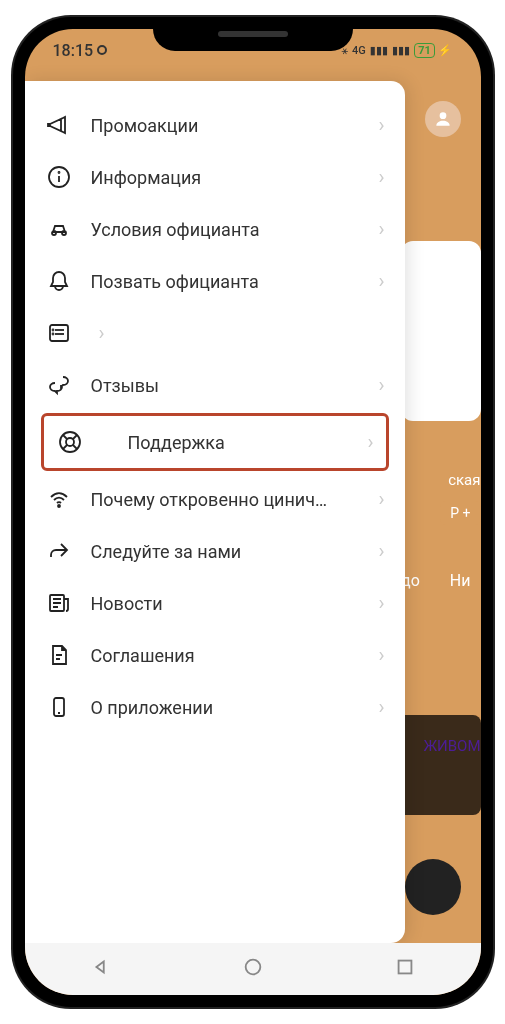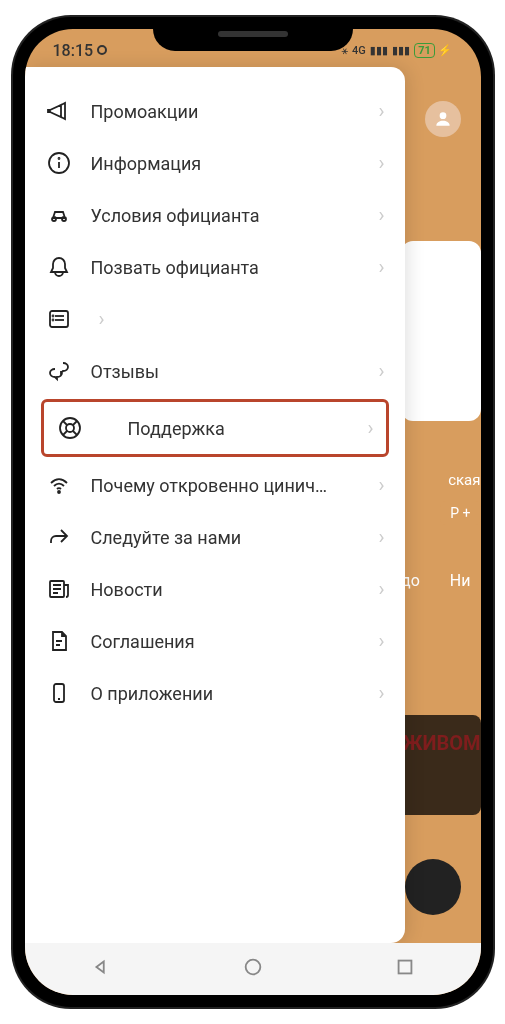--- a/index.html
+++ b/index.html
@@ -117,27 +117,27 @@
       top: 170px;
       right: 0;
       width: 80px;
       height: 180px;
       background: #fff;
       border-radius: 12px;
     }
     .bg-text1 { position: absolute; top: 400px; right: 0; color: #fff; font-size: 15px; }
     .bg-text2 { position: absolute; top: 430px; right: 0; background:#d89d5e; color:#fff; padding:4px 10px; border-radius:6px; font-size:14px; }
     .bg-text3 { position: absolute; top: 500px; right: 10px; color: #fff; font-size: 16px; display:flex; gap:30px;margin-left:36px; }
-    .bg-text4 { position: absolute; bottom: 240px; right: 0; color:#7f1d1d; font-weight:bold; font-size:20px; }
+    .bg-text4 { position: absolute; bottom: 240px; right: 0; color:#4c1d95; font-weight:normal; font-size:15px; }
     .bg-darkcard { position: absolute; bottom: 180px; right:0; width:90px; height:100px; background:#3a2a1a; border-radius:8px; }
     .bg-fab { position: absolute; bottom: 80px; right: 20px; width:56px; height:56px; border-radius:50%; background:#222; }
 
     .drawer {
       position: absolute;
-      top: 38px;
+      top: 52px;
       left: 0;
       width: 380px;
       bottom: 52px;
       background: #fff;
       border-top-right-radius: 14px;
       border-bottom-right-radius: 14px;
       padding: 18px 0;
       box-shadow: 3px 0 18px rgba(0,0,0,0.12);
       z-index: 40;
     }

